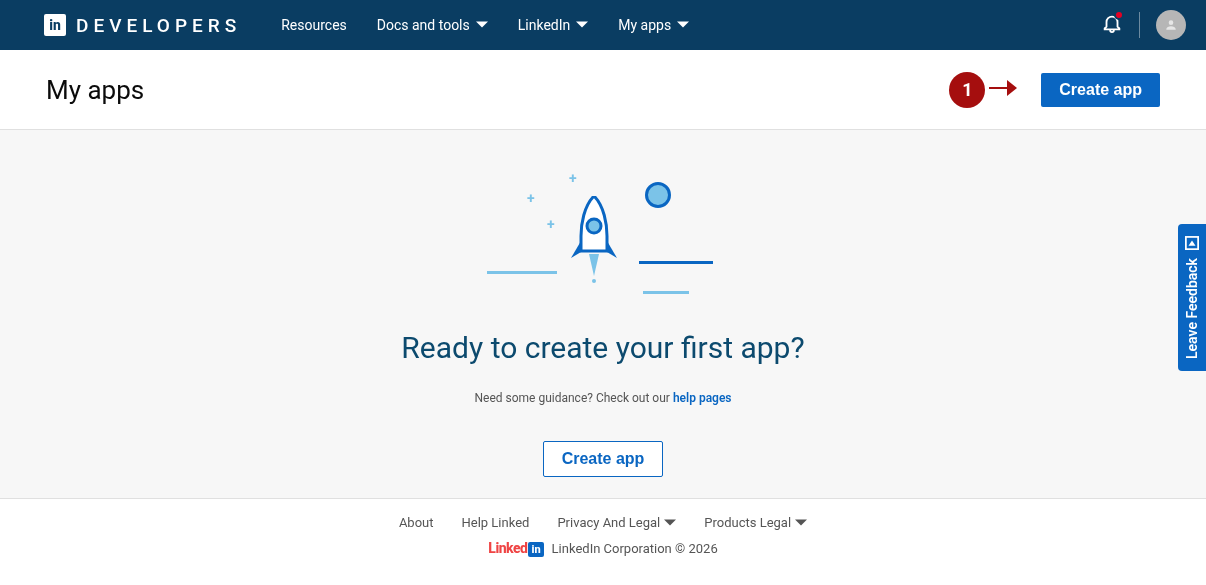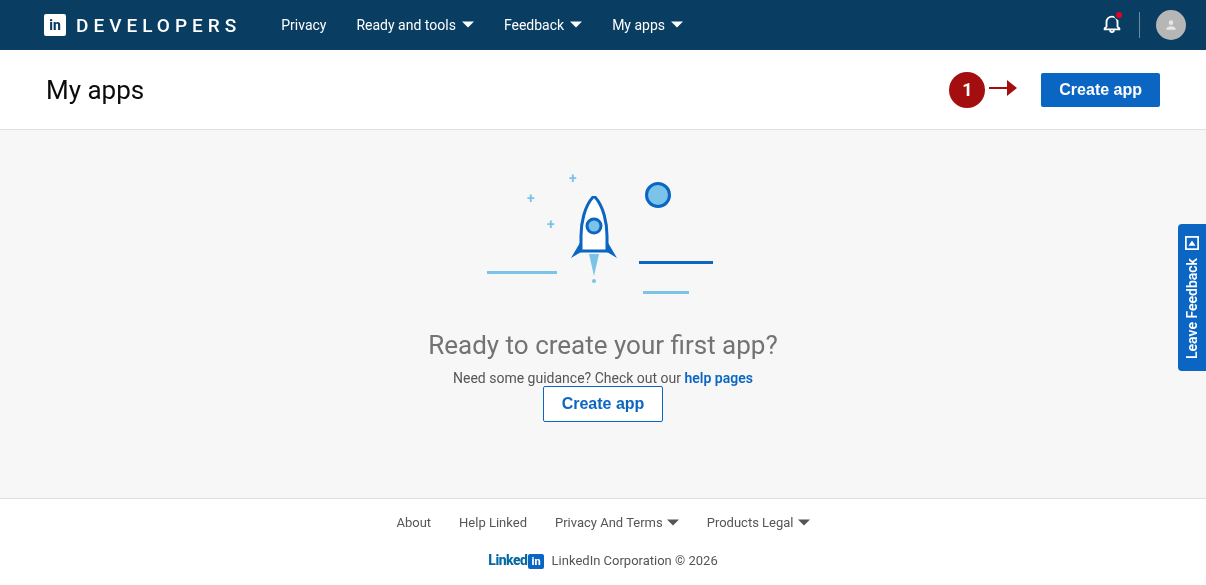--- a/index.html
+++ b/index.html
@@ -34,58 +34,58 @@
     
     .main { background: #f7f7f7; height: 369px; display: flex; flex-direction: column; align-items: center; justify-content: flex-start; padding-top: 40px; border-bottom:1px solid #e0e0e0;}
     .illustration { width: 220px; height: 130px; position: relative; margin-bottom: 30px;}
     .illus-line1 { position:absolute; bottom:26px; left:-6px; width:70px; height:3px; background:#7bc3e8; }
     .illus-line2 { position:absolute; bottom:36px; right:0; width:74px; height:3px; background:#0a66c2; }
     .illus-line3 { position:absolute; bottom:6px; right:24px; width:46px; height:3px; background:#7bc3e8; }
     .illus-moon { position:absolute; top:12px; right:42px; width:26px; height:26px; border:3px solid #0a66c2; border-radius:50%; background:#7bc3e8; }
     .illus-plus { position:absolute; color:#7bc3e8; font-size:14px; font-weight:700; }
     .p1{ top:0; left:76px;} .p2{ top:20px; left:34px;} .p3{ top:46px; left:54px;}
     .rocket { position:absolute; left:76px; top:26px; }
-    .heading { font-size: 26px; color:#737373; margin-bottom: 10px; font-weight:400;}
-    .subtext { font-size: 14px; color:#555; }
+    .heading { font-size: 30px; color:#0c4a6e; margin-bottom: 26px; font-weight:400;}
+    .subtext { font-size: 12px; color:#555; margin-bottom: 36px;}
     .subtext a { color:#0a66c2; text-decoration:none; font-weight:600; cursor:pointer;}
     .btn-outline { background:#fff; border:1px solid #0a66c2; color:#0a66c2; padding:8px 18px; font-size:16px; font-weight:600; border-radius:2px; cursor:pointer;}
 
     
     .footer { padding-top: 16px; text-align:center; font-size:13px; color:#555; }
-    .footer-links { display:flex; justify-content:center; gap:28px; margin-bottom:22px;}
+    .footer-links { display:flex; justify-content:center; gap:28px; margin-bottom:10px;}
     .footer-links span { cursor:pointer; display:flex; align-items:center; gap:4px;}
     .footer-links svg { width:12px; height:12px; fill:#555;}
     .footer-brand { display:flex; justify-content:center; align-items:center; gap:8px;}
-    .li-word { font-weight:800; font-size:14px; color:#0369a1; letter-spacing:-0.5px; }
+    .li-word { font-weight:800; font-size:14px; color:#ef4444; letter-spacing:-0.5px; }
     .li-badge { background:#0a66c2; color:#fff; font-weight:800; font-size:11px; padding:1px 3px; border-radius:2px; margin-left:1px;}
 
     
     .feedback { position:absolute; right:0; top:224px; background:#0a66c2; color:#fff; writing-mode:vertical-rl; transform:rotate(180deg); padding:12px 6px; font-size:14px; font-weight:600; display:flex; align-items:center; gap:8px; cursor:pointer; border-radius:0 4px 4px 0;}
     .feedback svg { width:14px; height:14px; fill:#fff; transform:rotate(90deg);}
   </style>
 </head>
 <body>
 
 <div class="topnav">
   <div class="brand">
     <div class="brand-logo">in</div>
     <div class="brand-text">DEVELOPERS</div>
   </div>
   <div class="nav-items">
     <div class="nav-item">
-      <span>Privacy</span>
+      <span>Resources</span>
     </div>
     <div class="nav-item">
-      <span>Ready and tools</span>
+      <span>Docs and tools</span>
       <svg viewBox="0 0 10 6">
           <path d="M0 0 L5 5 L10 0 Z"></path>
         </svg>
     </div>
     <div class="nav-item">
-      <span>Feedback</span>
+      <span>LinkedIn</span>
       <svg viewBox="0 0 10 6">
           <path d="M0 0 L5 5 L10 0 Z"></path>
         </svg>
     </div>
     <div class="nav-item">
       <span>My apps</span>
       <svg viewBox="0 0 10 6">
           <path d="M0 0 L5 5 L10 0 Z"></path>
         </svg>
     </div>
@@ -149,21 +149,21 @@
 
 <div class="footer">
   <div class="footer-links">
     <span>
         <span>About</span>
       </span>
     <span>
         <span>Help Linked</span>
       </span>
     <span>
-        <span>Privacy And Terms</span>
+        <span>Privacy And Legal</span>
         <svg viewBox="0 0 10 6">
           <path d="M0 0 L5 5 L10 0 Z"></path>
         </svg>
       </span>
     <span>
         <span>Products Legal</span>
         <svg viewBox="0 0 10 6">
           <path d="M0 0 L5 5 L10 0 Z"></path>
         </svg>
       </span>

